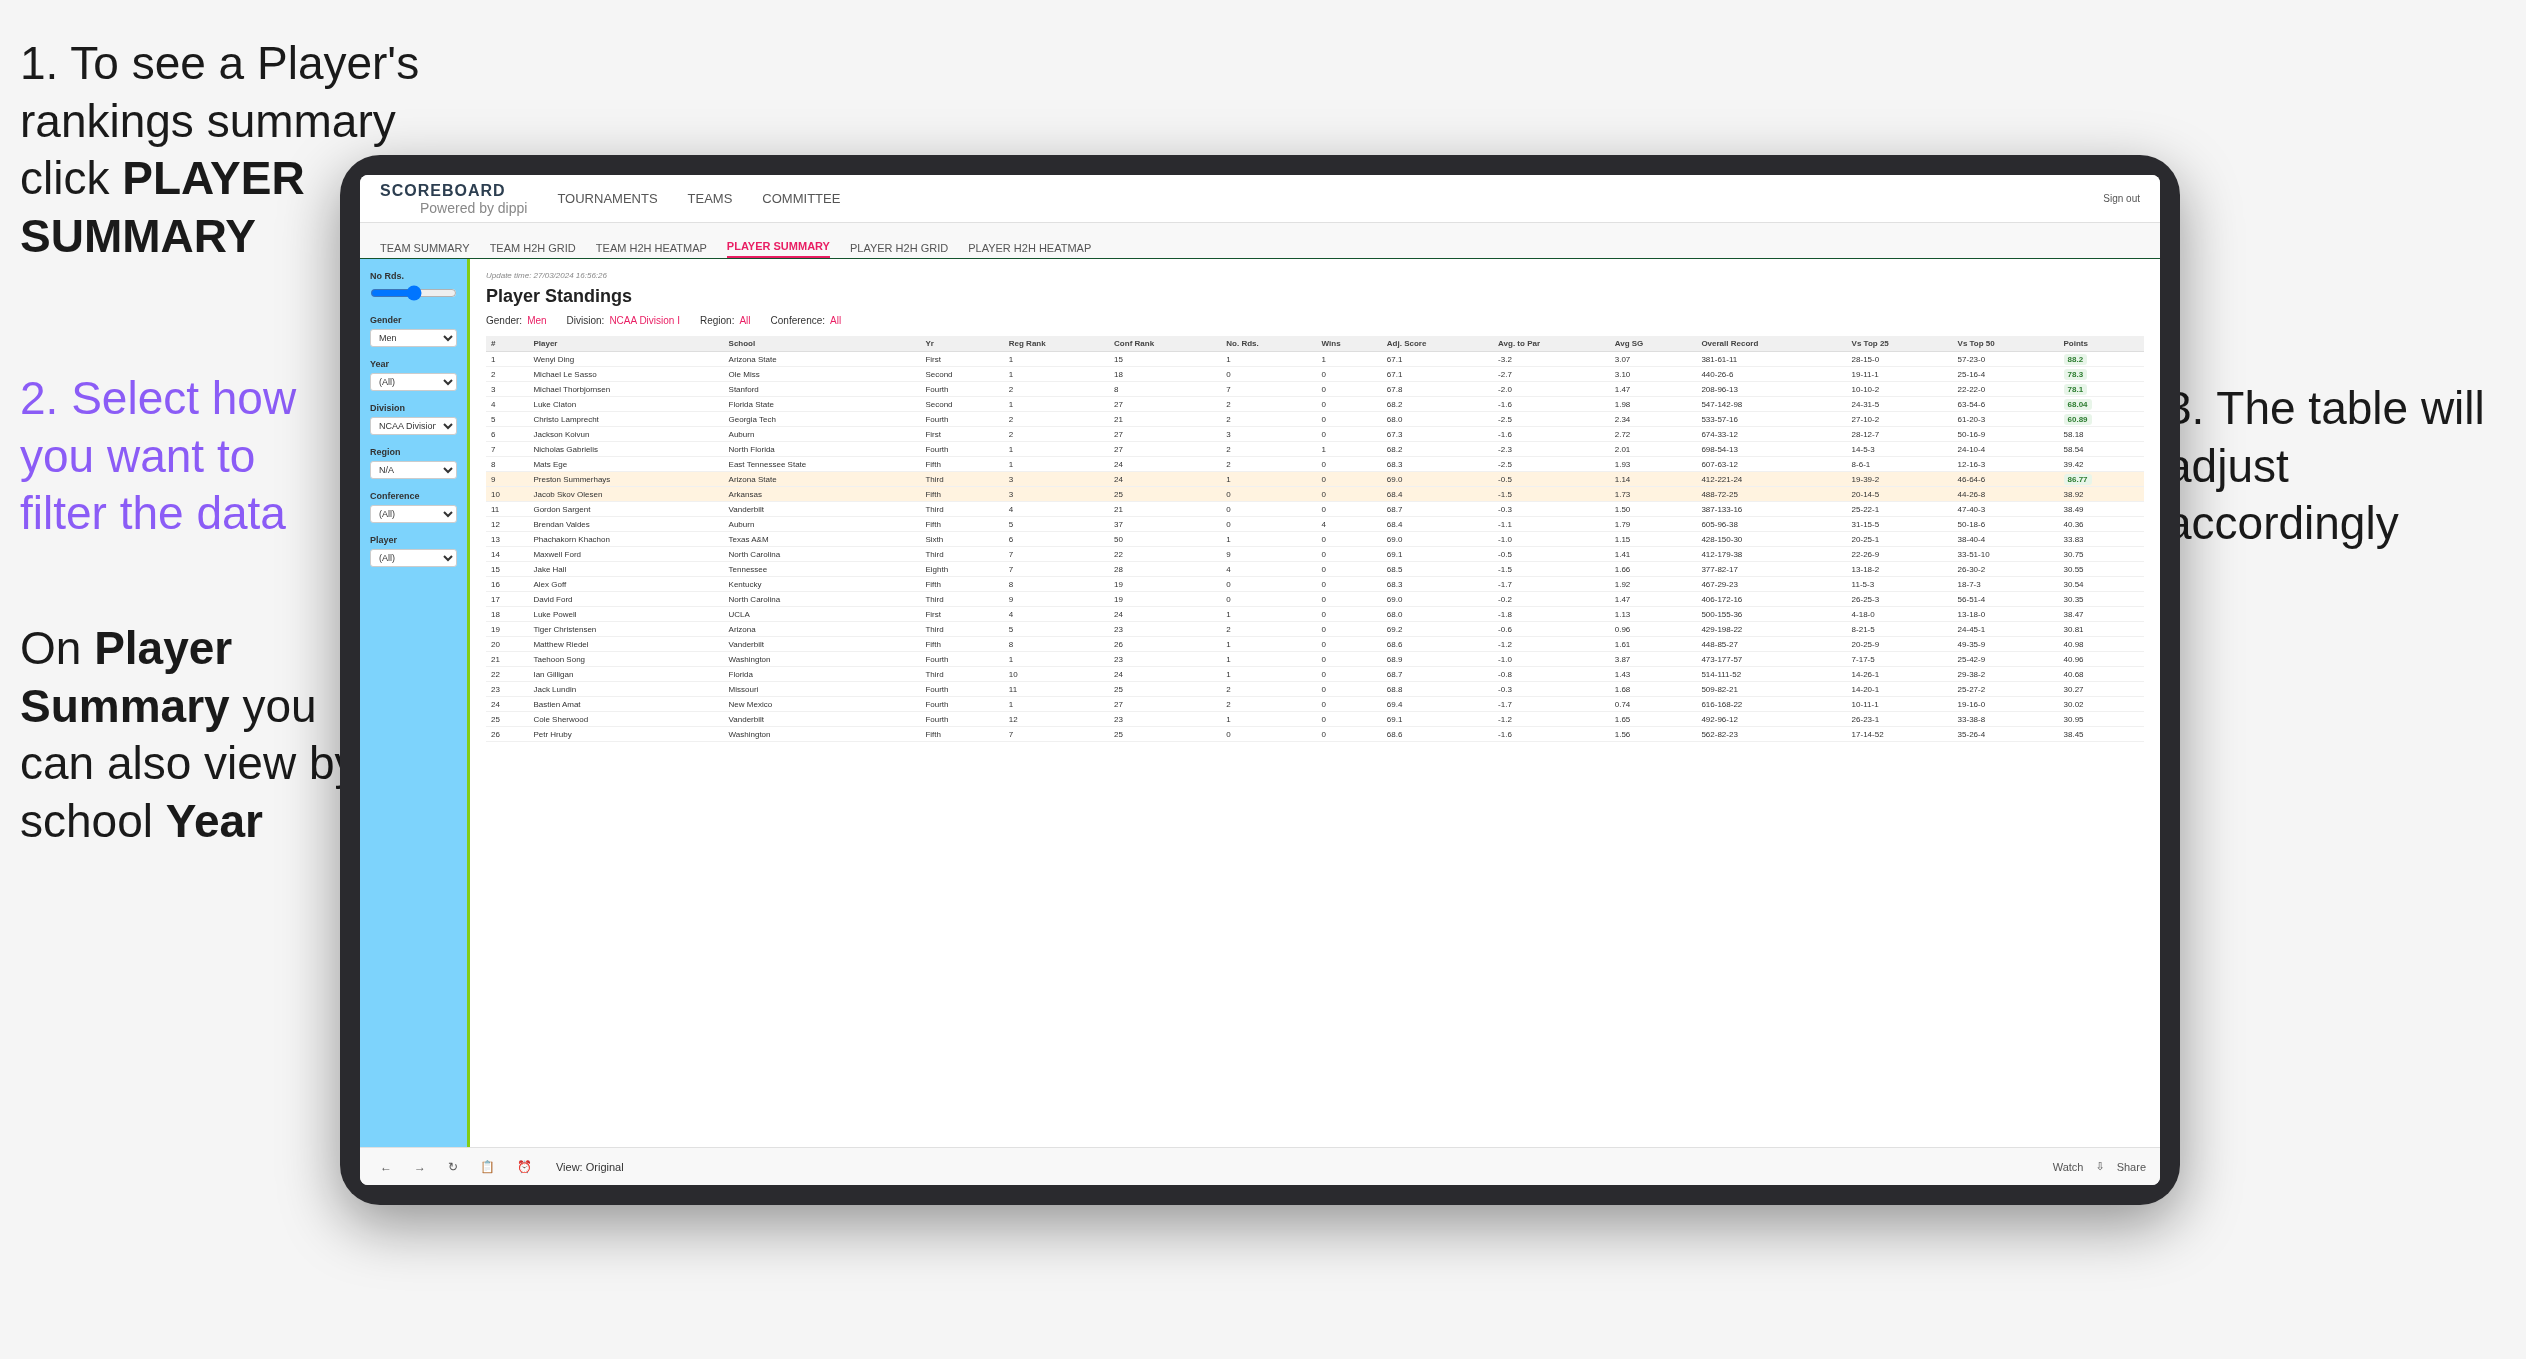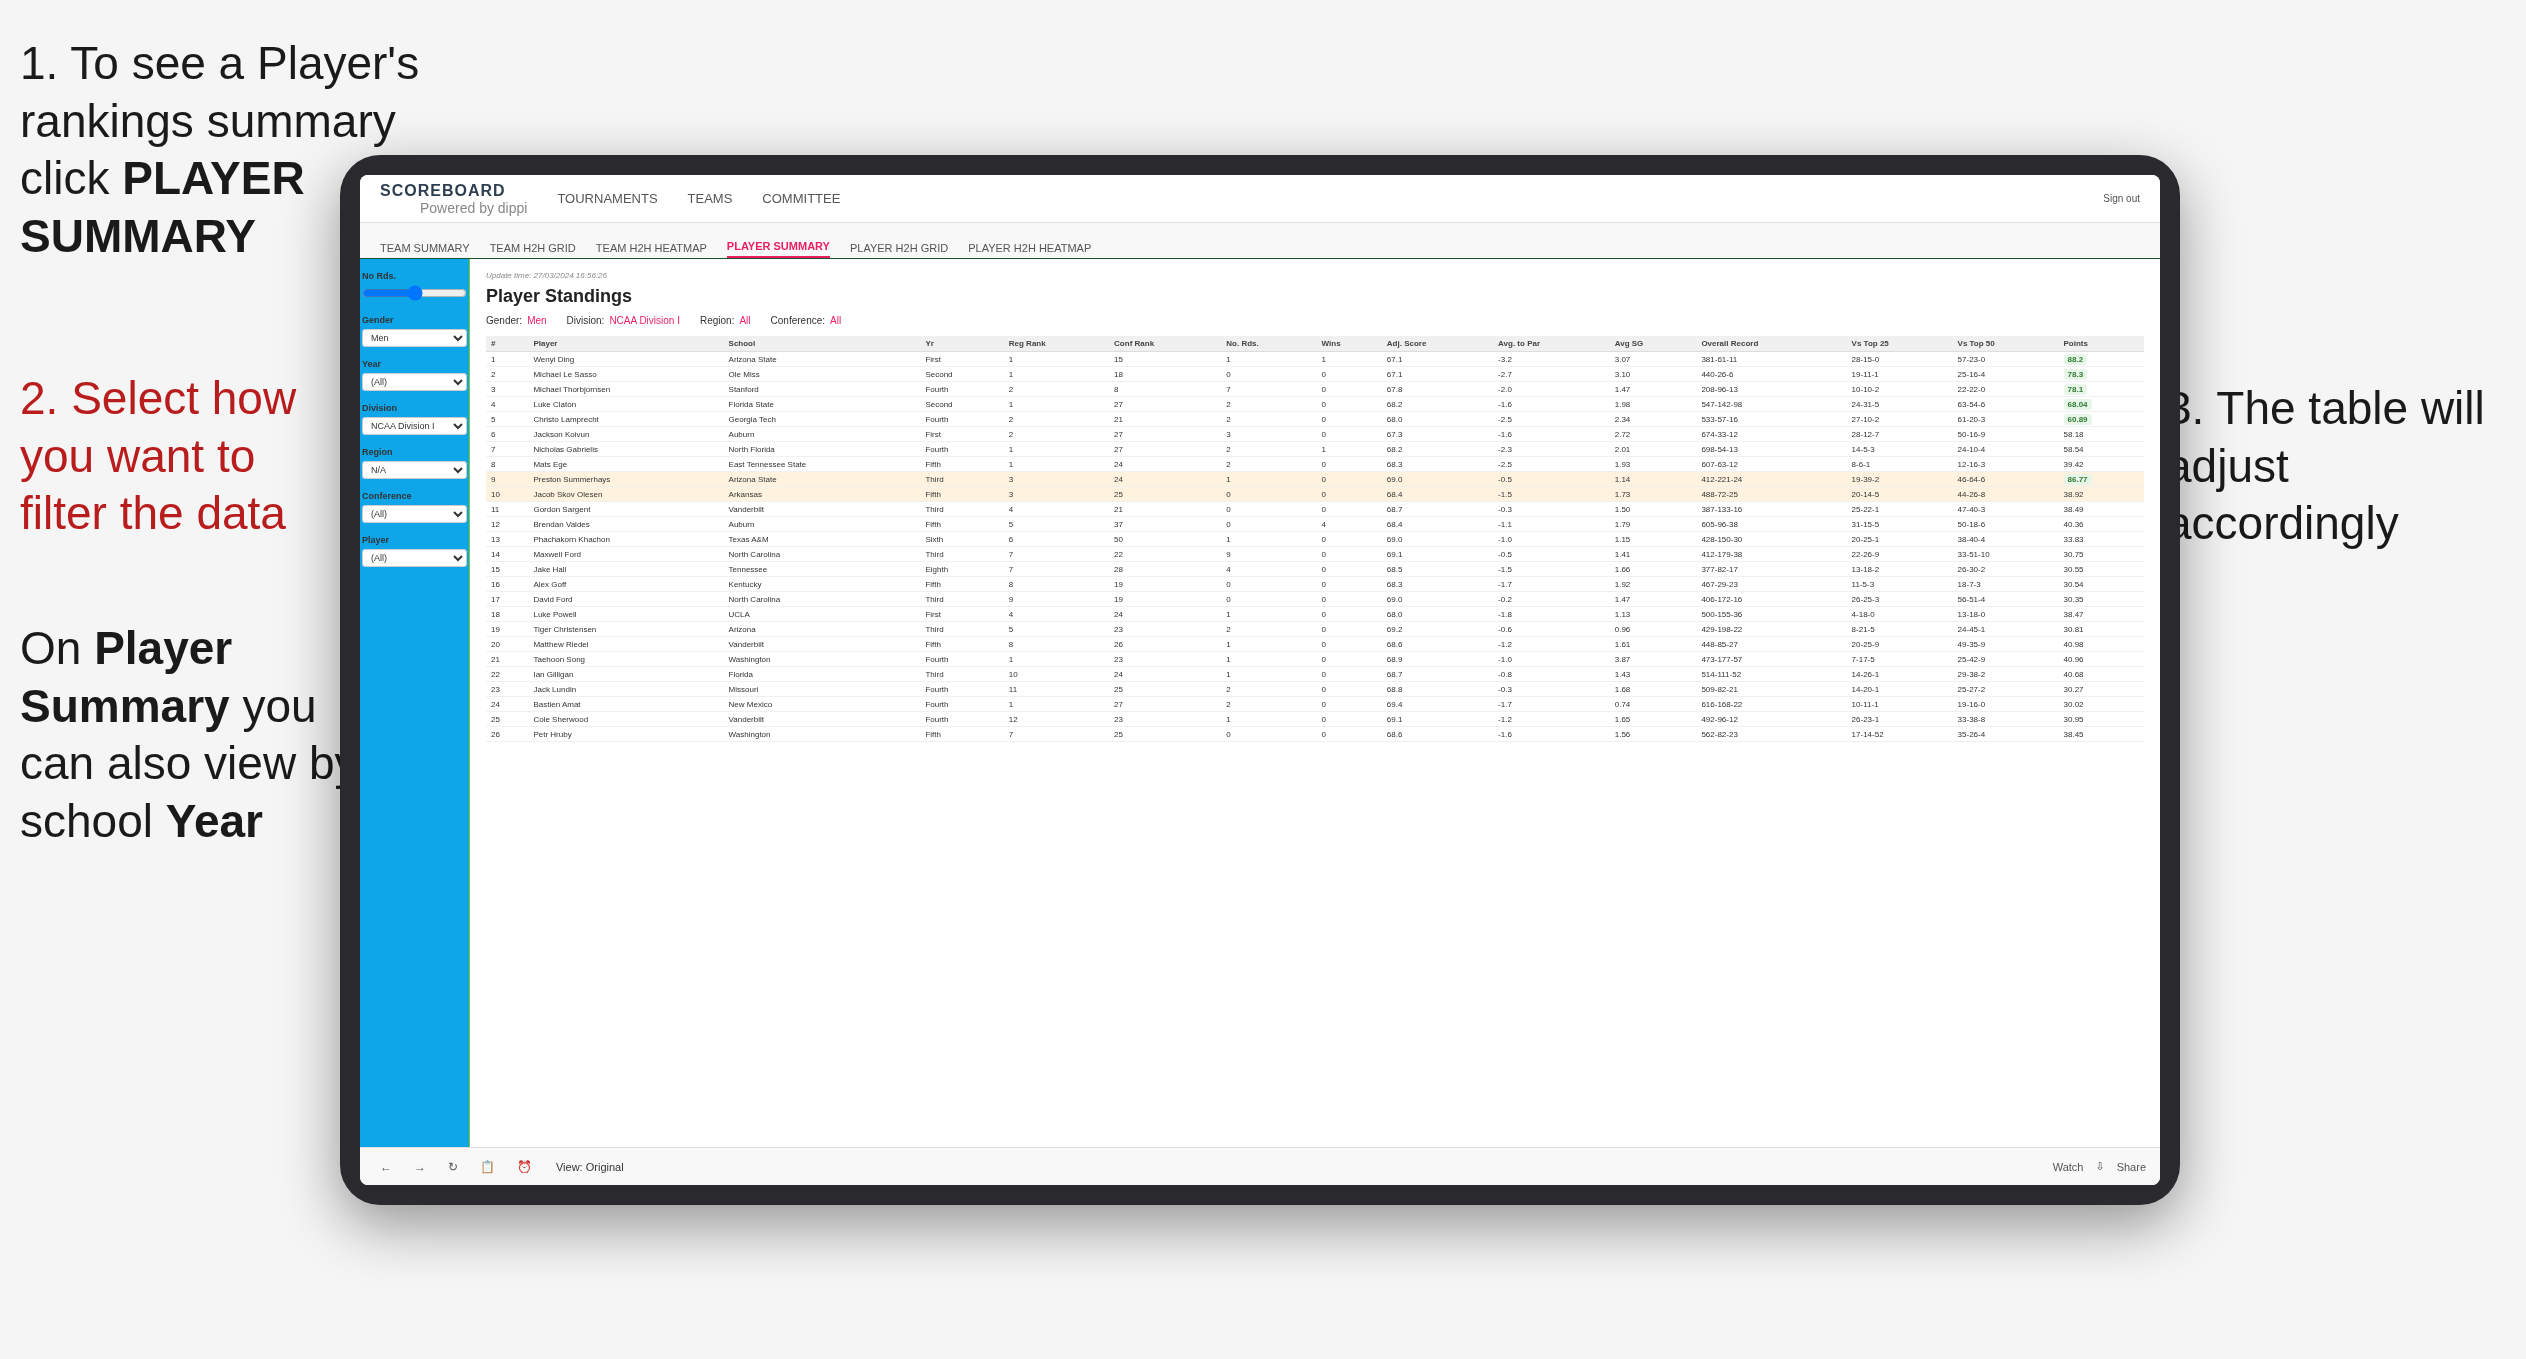--- a/index.html
+++ b/index.html
@@ -24,21 +24,21 @@
     }
     .instruction-1 .bold { font-weight: 800; }
 
     .instruction-2 {
       position: absolute;
       top: 370px;
       left: 20px;
       width: 320px;
       font-size: 46px;
       line-height: 1.25;
-      color: #b91c1c;
+      color: #8b5cf6;
     }
 
     .instruction-on {
       position: absolute;
       top: 620px;
       left: 20px;
       width: 370px;
       font-size: 46px;
       line-height: 1.25;
       color: #1a1a1a;
@@ -162,23 +162,23 @@
     .main-content {
       flex: 1;
       display: flex;
       overflow: hidden;
       background: #ffffff;
     }
 
     
     .filters-panel {
       width: 110px;
-      background: #0ea5e9;
-      border-right: 1px solid #84cc16;
-      padding: 12px 2px;
+      background: #7dd3fc;
+      border-right: 3px solid #84cc16;
+      padding: 12px 10px;
       flex-shrink: 0;
       font-size: 10px;
     }
 
     .filter-group {
       margin-bottom: 12px;
     }
 
     .filter-label {
       font-size: 9px;

